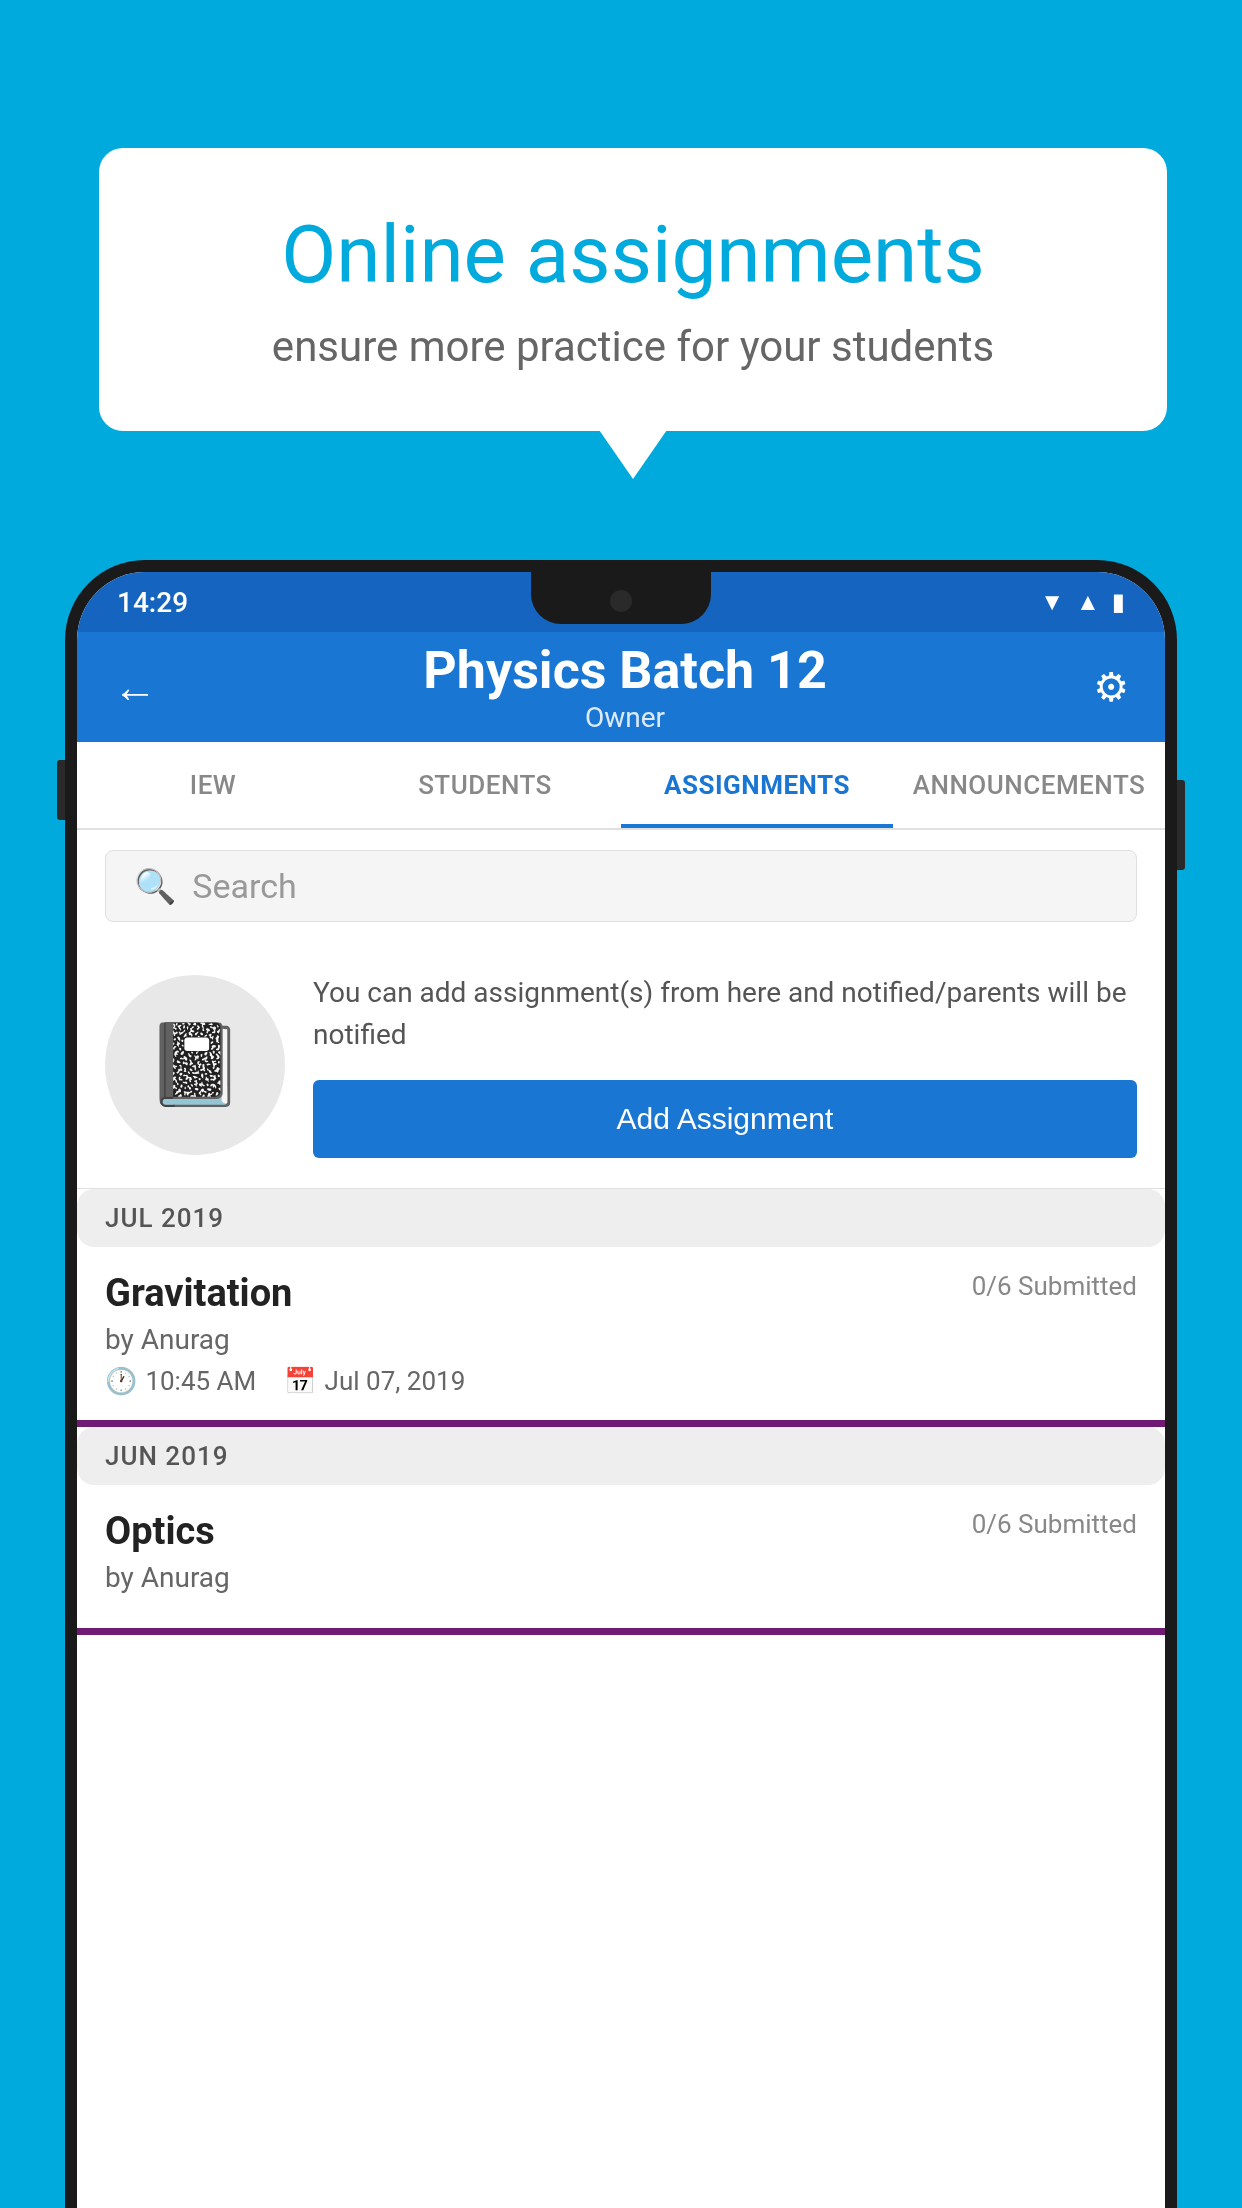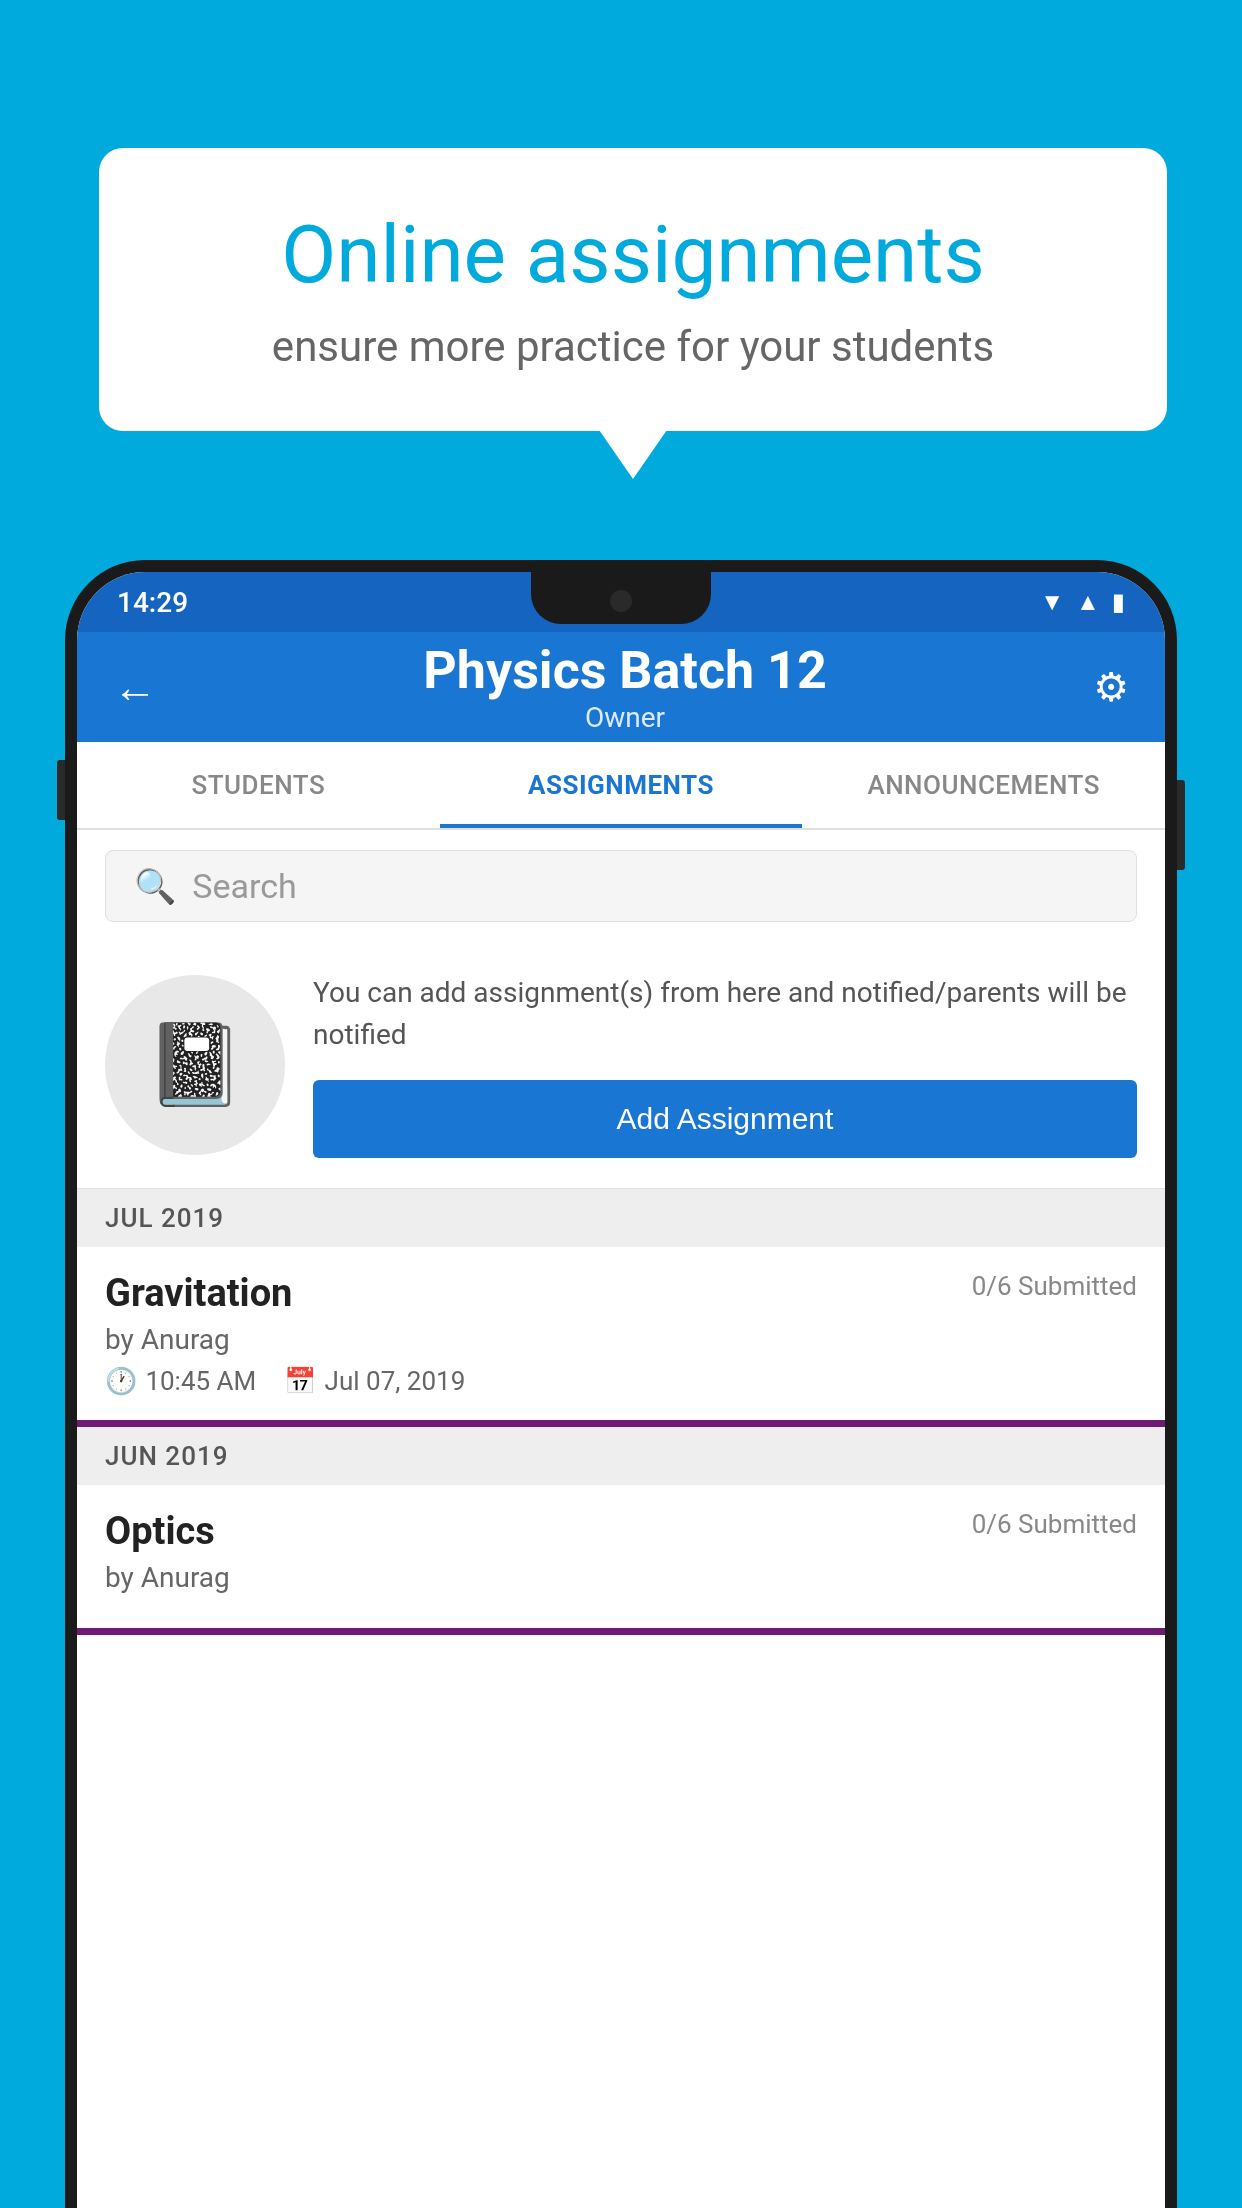--- a/index.html
+++ b/index.html
@@ -281,20 +281,21 @@
     }
 
     
     .section-header {
       background: #eeeeee;
       padding: 14px 28px;
       font-size: 26px;
       color: #555;
       font-weight: 500;
       letter-spacing: 1px;
+      border-radius: 17px;
     }
 
     
     .assignment-item {
       padding: 24px 28px;
       border-bottom: 7px solid #701a75;
       background: white;
     }
 
     .assignment-top-row {
@@ -392,20 +393,23 @@
       <div class="app-header">
         <span class="header-back">←</span>
         <div class="header-title-group">
           <div class="header-title">Physics Batch 12</div>
           <div class="header-subtitle">Owner</div>
         </div>
         <span class="header-settings">⚙</span>
       </div>
 
       <div class="tabs-container">
+        <div class="tab-item">
+          <span>IEW</span>
+        </div>
         <div class="tab-item">
           <span>STUDENTS</span>
         </div>
         <div class="tab-item active">
           <span>ASSIGNMENTS</span>
         </div>
         <div class="tab-item">
           <span>ANNOUNCEMENTS</span>
         </div>
       </div>

